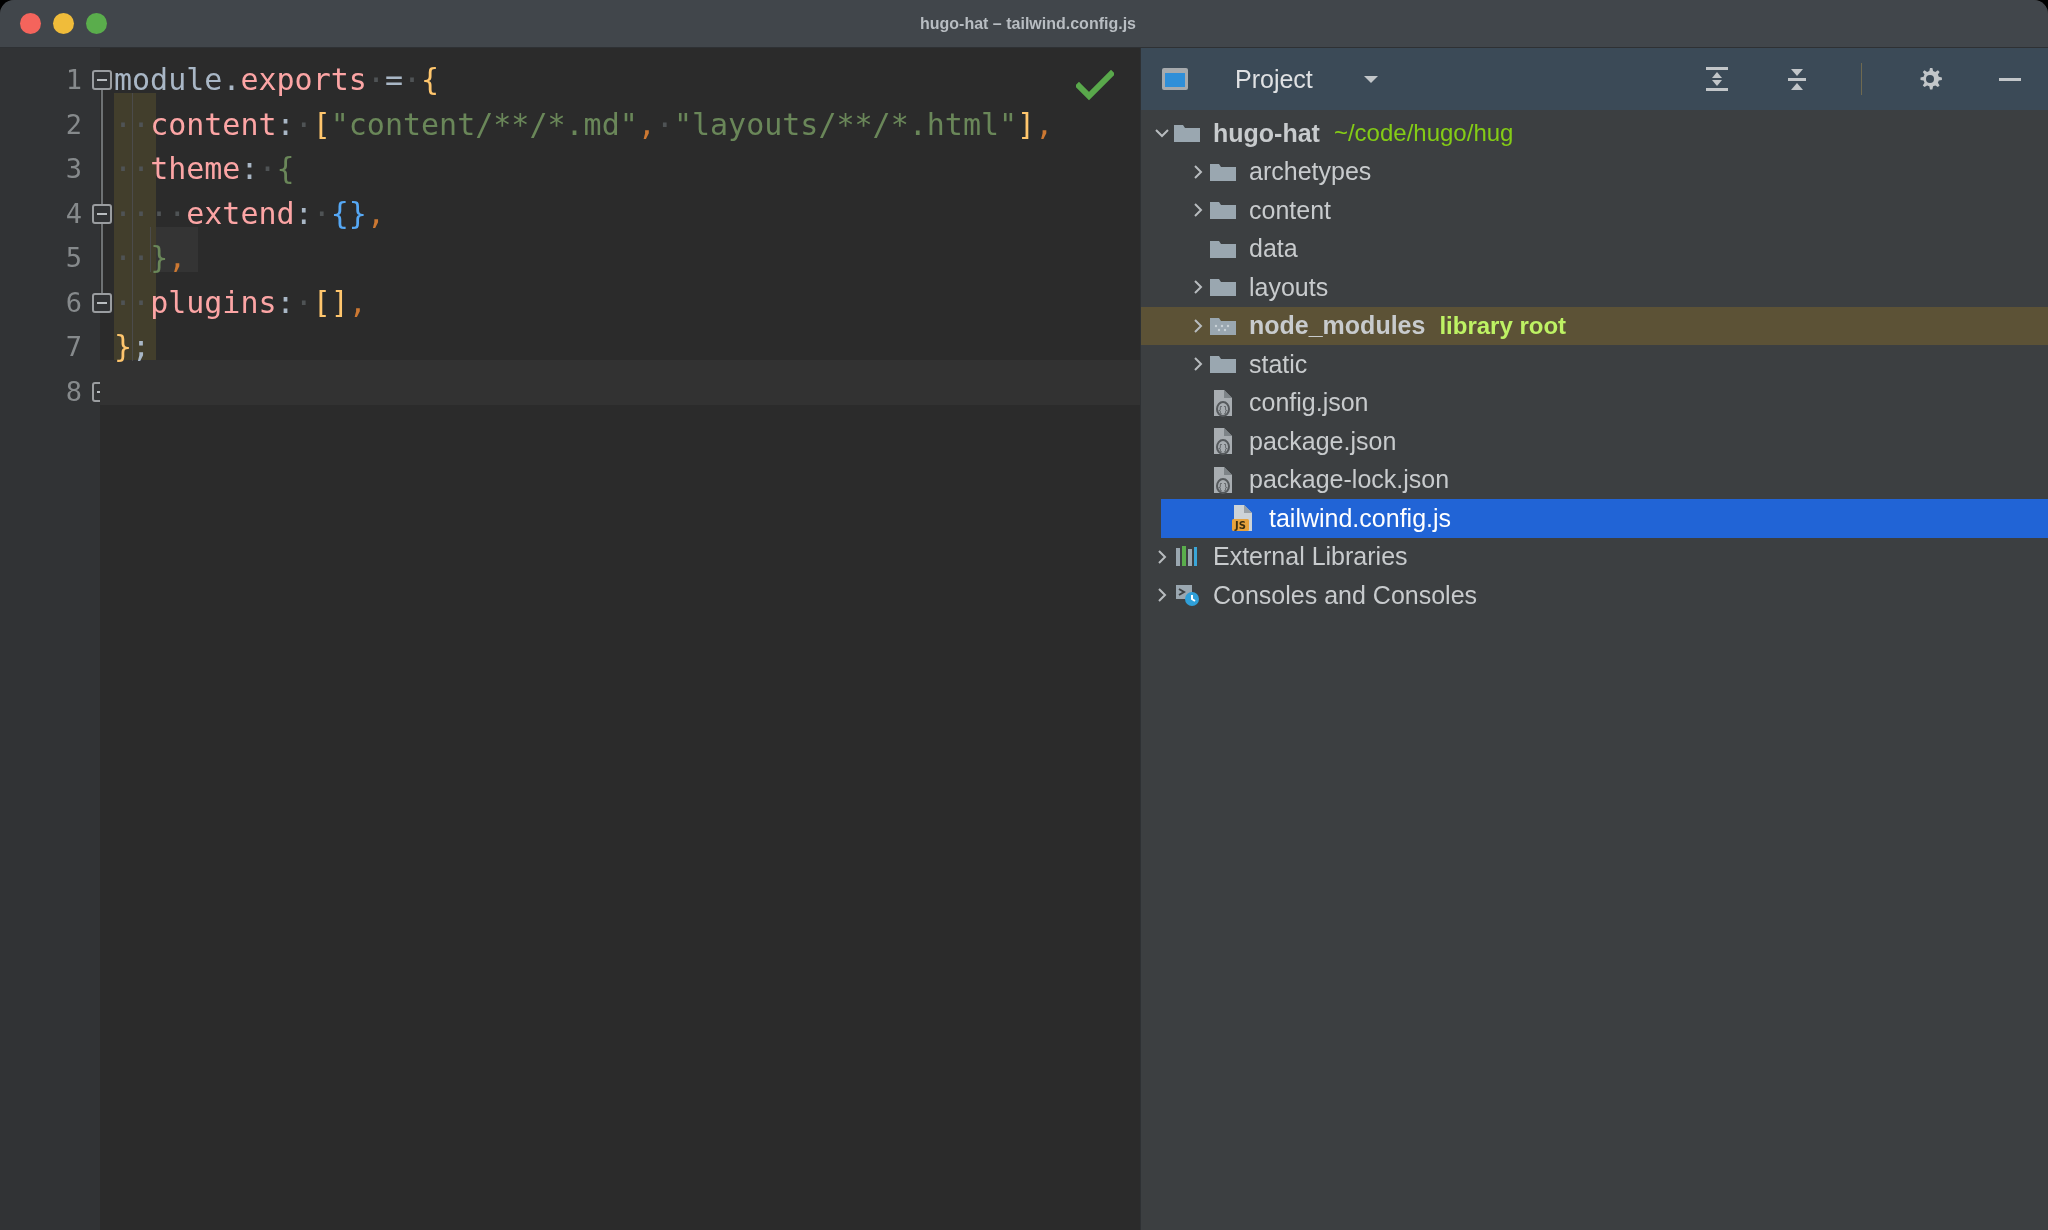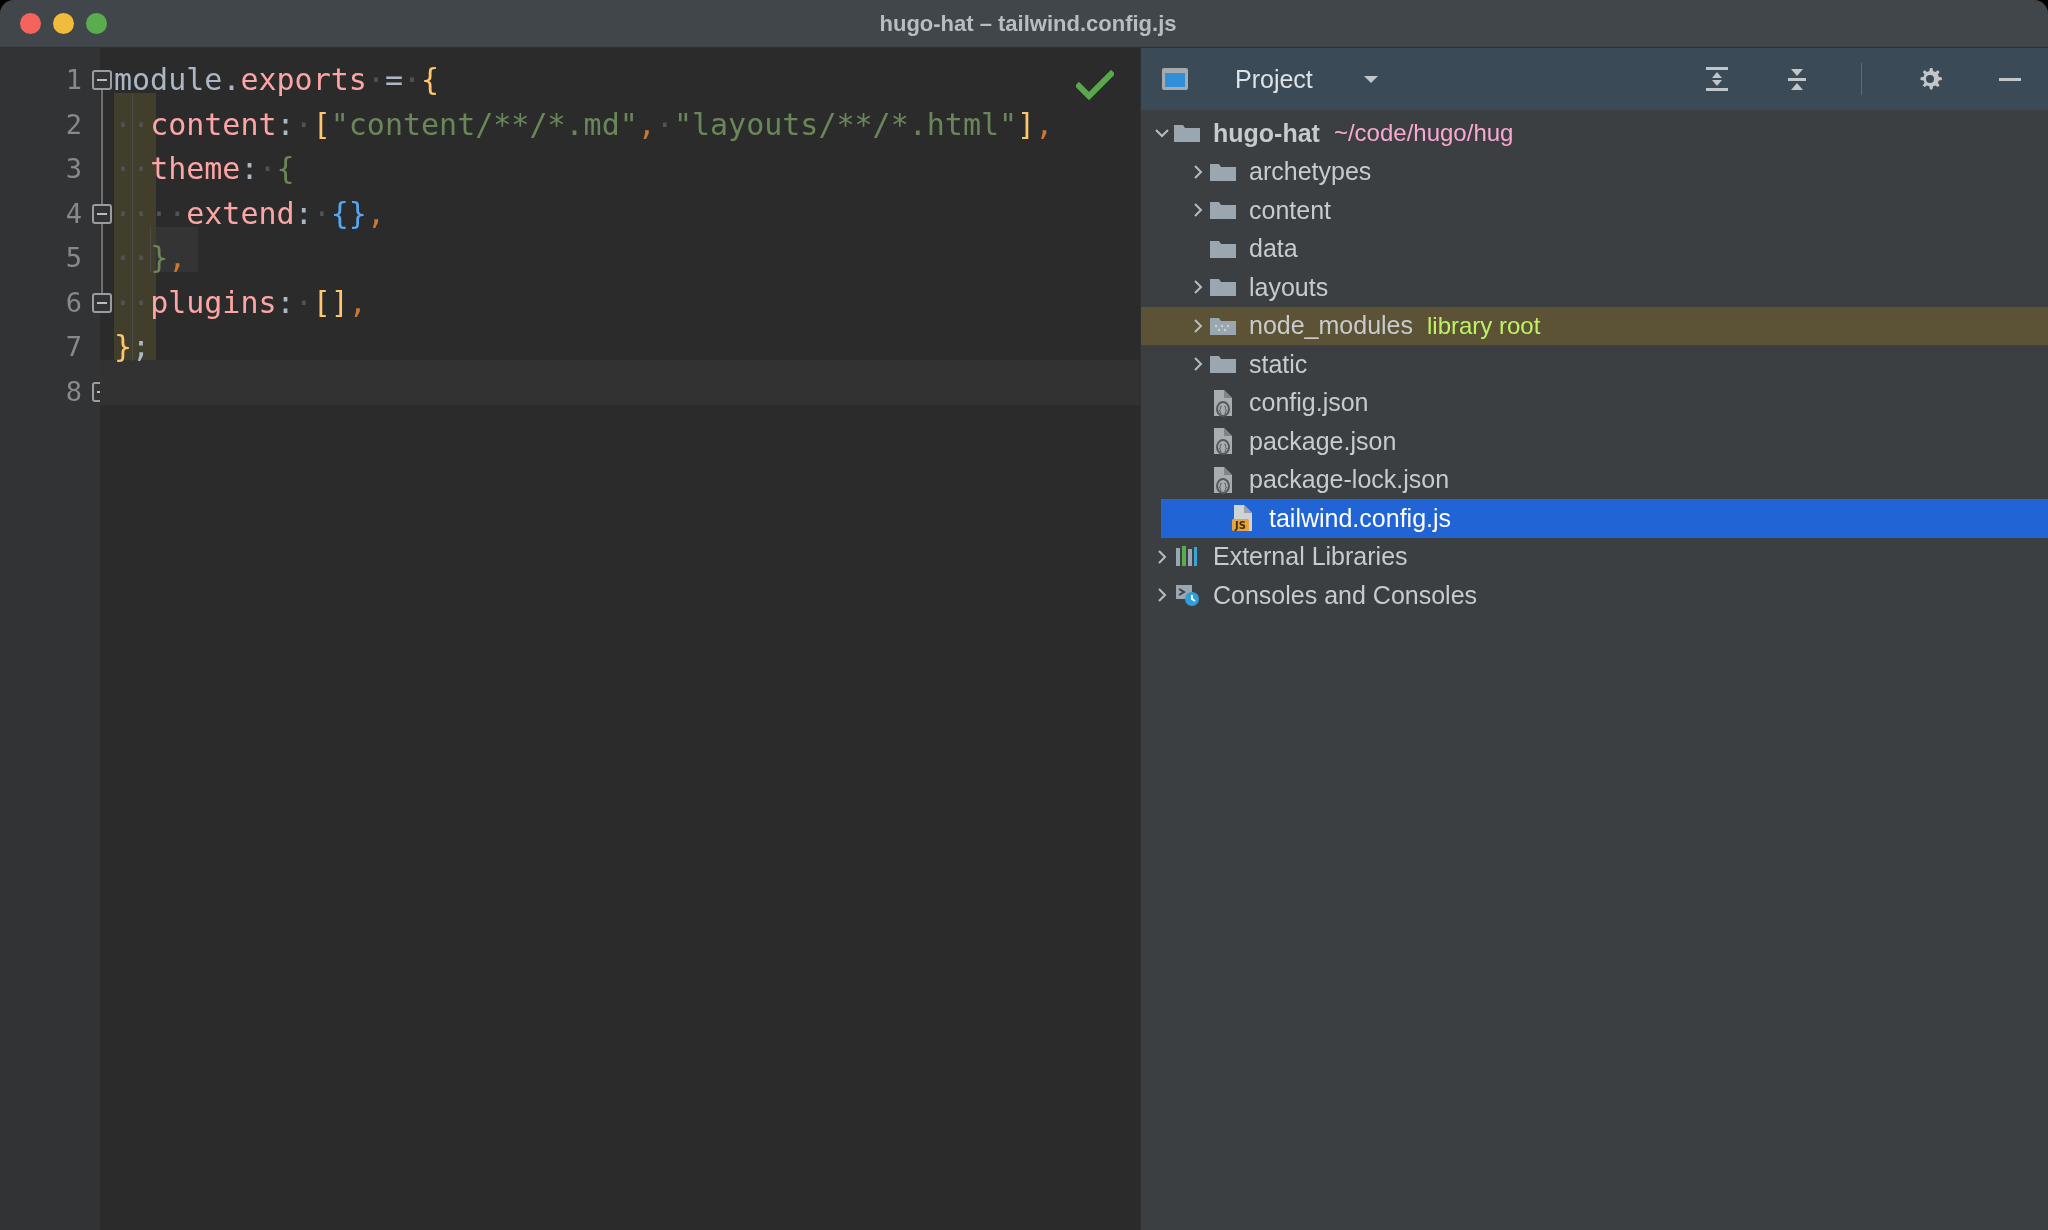--- a/index.html
+++ b/index.html
@@ -43,21 +43,21 @@
     display: block;
   }
   .tl-close { background: #f4645c; }
   .tl-min   { background: #f0bc3a; }
   .tl-max   { background: #5aad4c; }
 
   .title-text {
     position: absolute;
     left: 8px; right: 0;
     text-align: center;
-    font-size: 22px;
+    font-size: 16px;
     font-weight: bold;
     color: #b8bdc2;
     letter-spacing: 0px;
     pointer-events: none;
   }
 
   
   .body {
     display: flex;
     height: calc(1230px - 48px);
@@ -222,41 +222,42 @@
     padding-right: 6px;
   }
   .tree-row.selected {
     background: #1f6feb;
     background: #2164d6;
     color: #ffffff;
     margin-left: 20px;
   }
   .tree-row.hl {
     background: #5c5236;
+    font-weight: bold;
   }
   .arrow {
     width: 22px;
     height: 22px;
     flex: 0 0 22px;
     display: flex;
     align-items: center;
     justify-content: center;
   }
   .node-icon {
     width: 28px; height: 28px;
     flex: 0 0 28px;
     margin-right: 12px;
     display: flex;
     align-items: center;
     justify-content: center;
   }
   .node-label { }
   .node-label.bold { font-weight: bold; }
   .node-sub {
-    color: #f9a8d4;
+    color: #84cc16;
     margin-left: 14px;
     font-size: 24px;
   }
   .tree-row.hl .node-sub { color: #bef264; }
 </style>
 </head>
 <body>
 
 <div id="app">
 

